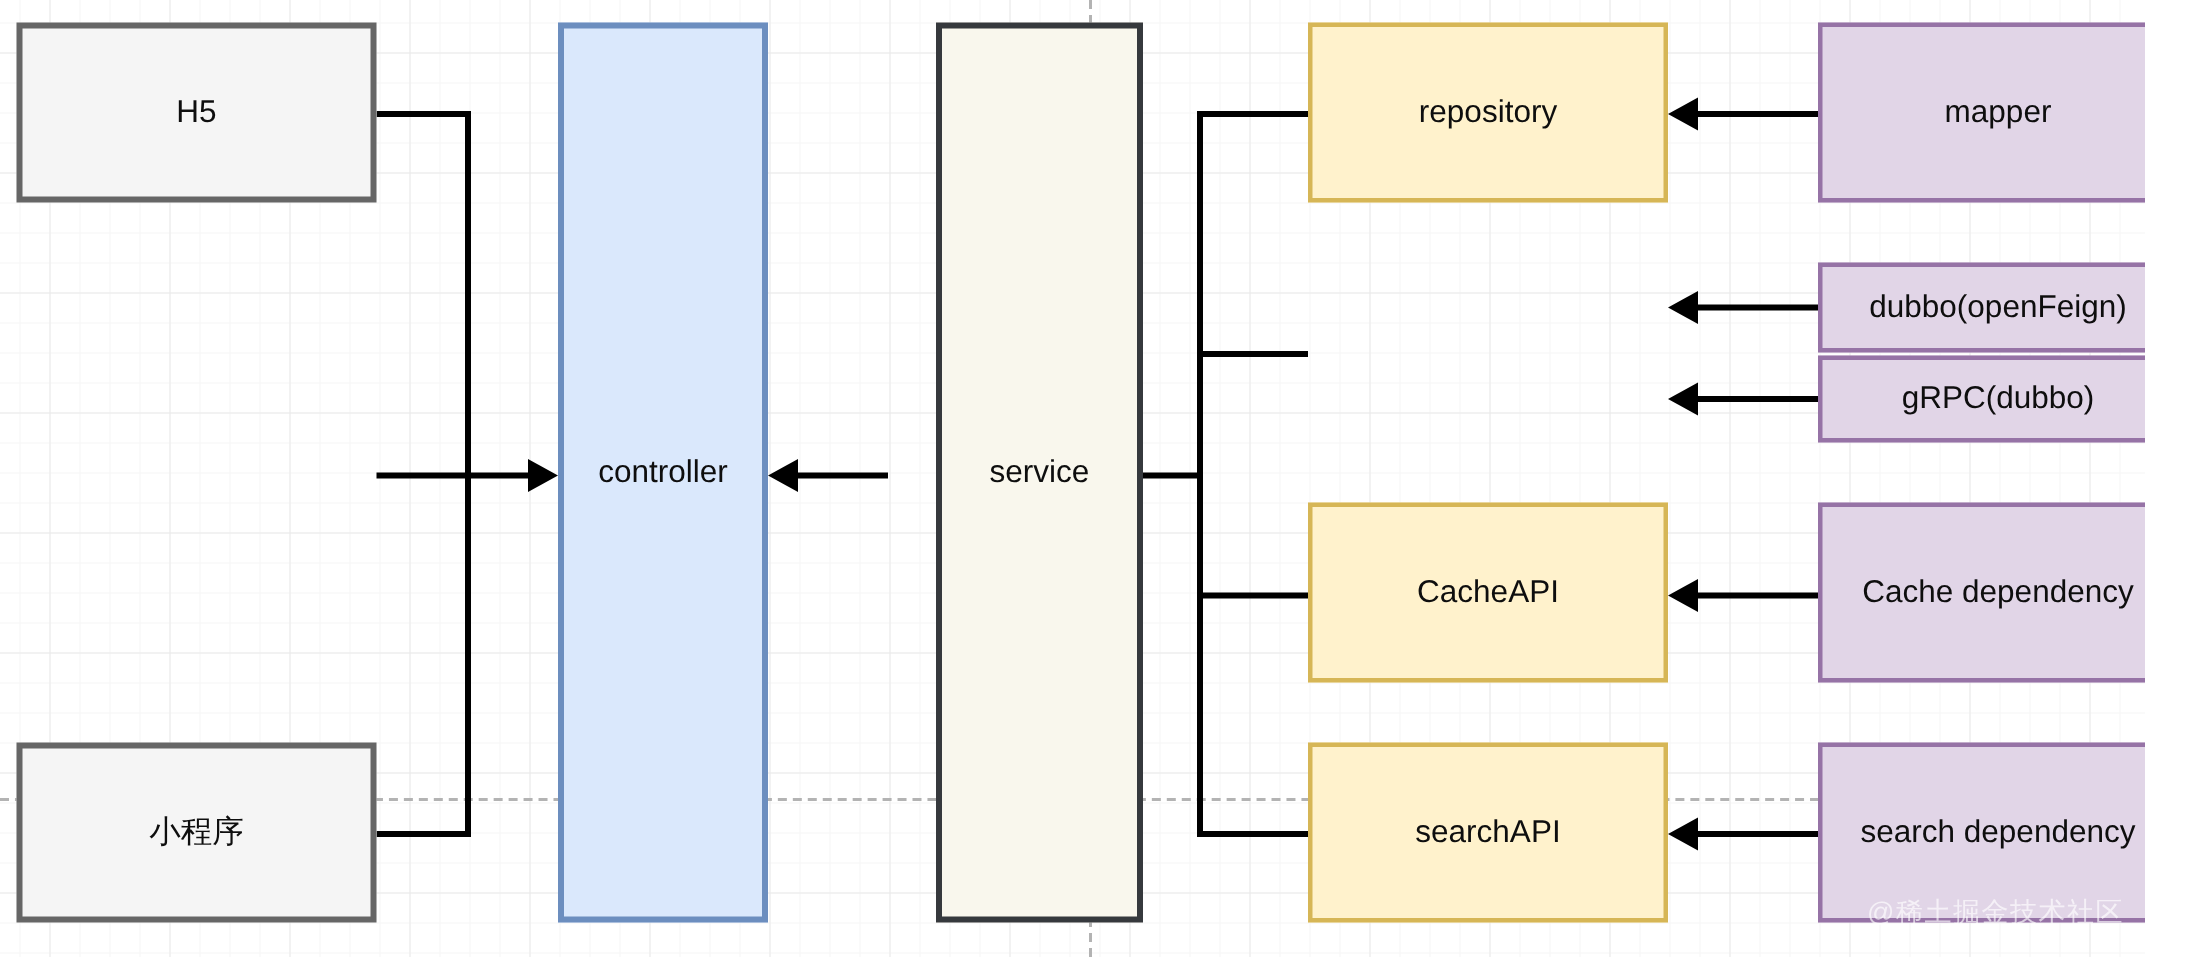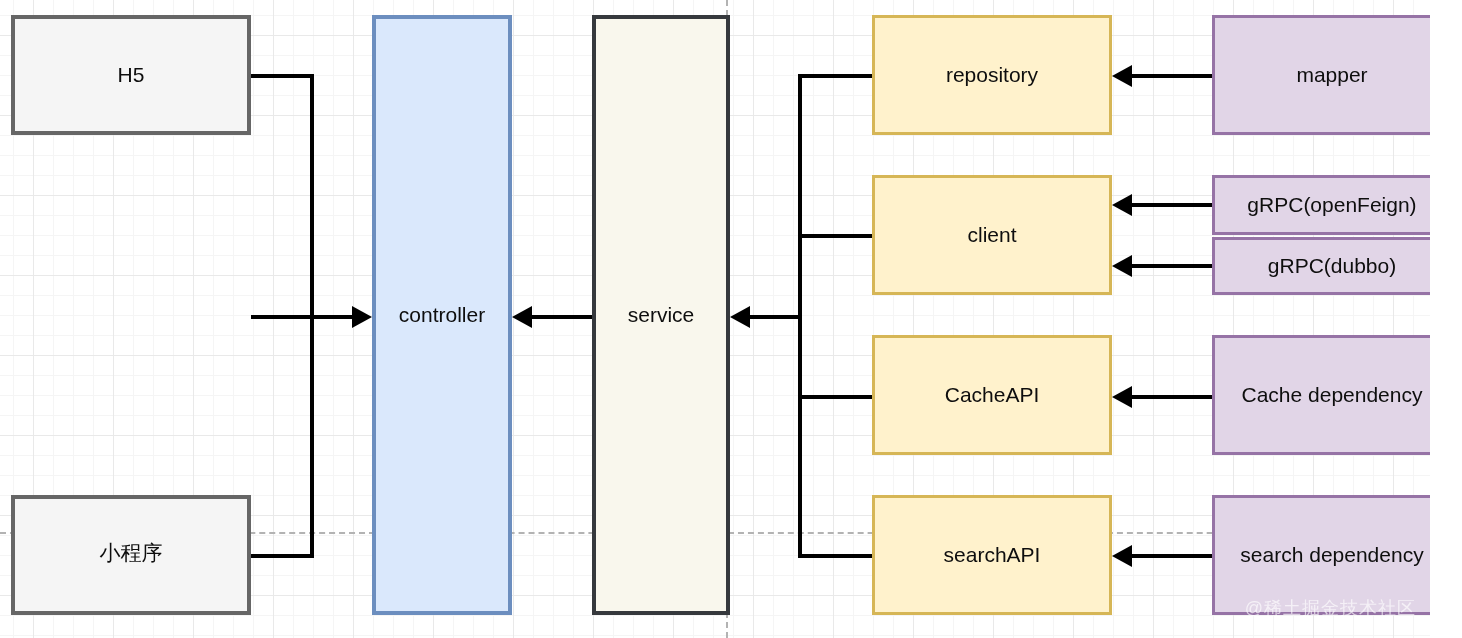--- a/index.html
+++ b/index.html
@@ -89,49 +89,46 @@
 
   <div class="hline" style="left:1130px; top:395px; width:82px;"></div>
   <div class="arr left" style="left:1112px; top:386px;"></div>
 
   <div class="hline" style="left:1130px; top:554px; width:82px;"></div>
   <div class="arr left" style="left:1112px; top:545px;"></div>
 
   <div class="node node-gray" style="left:11px; top:15px; width:240px; height:120px;">
     <span>H5</span>
   </div>
-  <div class="node node-gray" style="left:11px; top:495px; width:240px; height:120px;font-family:Liberation Mono, monospace;">
+  <div class="node node-gray" style="left:11px; top:495px; width:240px; height:120px;">
     <span>小程序</span>
   </div>
 
   <div class="node node-blue" style="left:372px; top:15px; width:140px; height:600px;">
     <span>controller</span>
   </div>
-  <div class="node node-ivory" style="left:592px; top:15px; width:138px; height:600px;">
+  <div class="node node-ivory" style="left:624px; top:15px; width:138px; height:600px;">
     <span>service</span>
   </div>
 
   <div class="node node-yellow" style="left:872px; top:15px; width:240px; height:120px;">
     <span>repository</span>
-  </div>
-  <div class="node node-yellow" style="left:872px; top:175px; width:240px; height:120px;">
-    <span>client</span>
   </div>
   <div class="node node-yellow" style="left:872px; top:335px; width:240px; height:120px;">
     <span>CacheAPI</span>
   </div>
   <div class="node node-yellow" style="left:872px; top:495px; width:240px; height:120px;">
     <span>searchAPI</span>
   </div>
 
   <div class="node node-purple" style="left:1212px; top:15px; width:240px; height:120px;">
     <span>mapper</span>
   </div>
   <div class="node node-purple" style="left:1212px; top:175px; width:240px; height:60px;">
-    <span>gRPC(openFeign)</span>
+    <span>dubbo(openFeign)</span>
   </div>
   <div class="node node-purple" style="left:1212px; top:237px; width:240px; height:58px;align-items:center;">
     <span>gRPC(dubbo)</span>
   </div>
   <div class="node node-purple" style="left:1212px; top:335px; width:240px; height:120px;">
     <span>Cache dependency</span>
   </div>
   <div class="node node-purple" style="left:1212px; top:495px; width:240px; height:120px;">
     <span>search dependency</span>
   </div>

